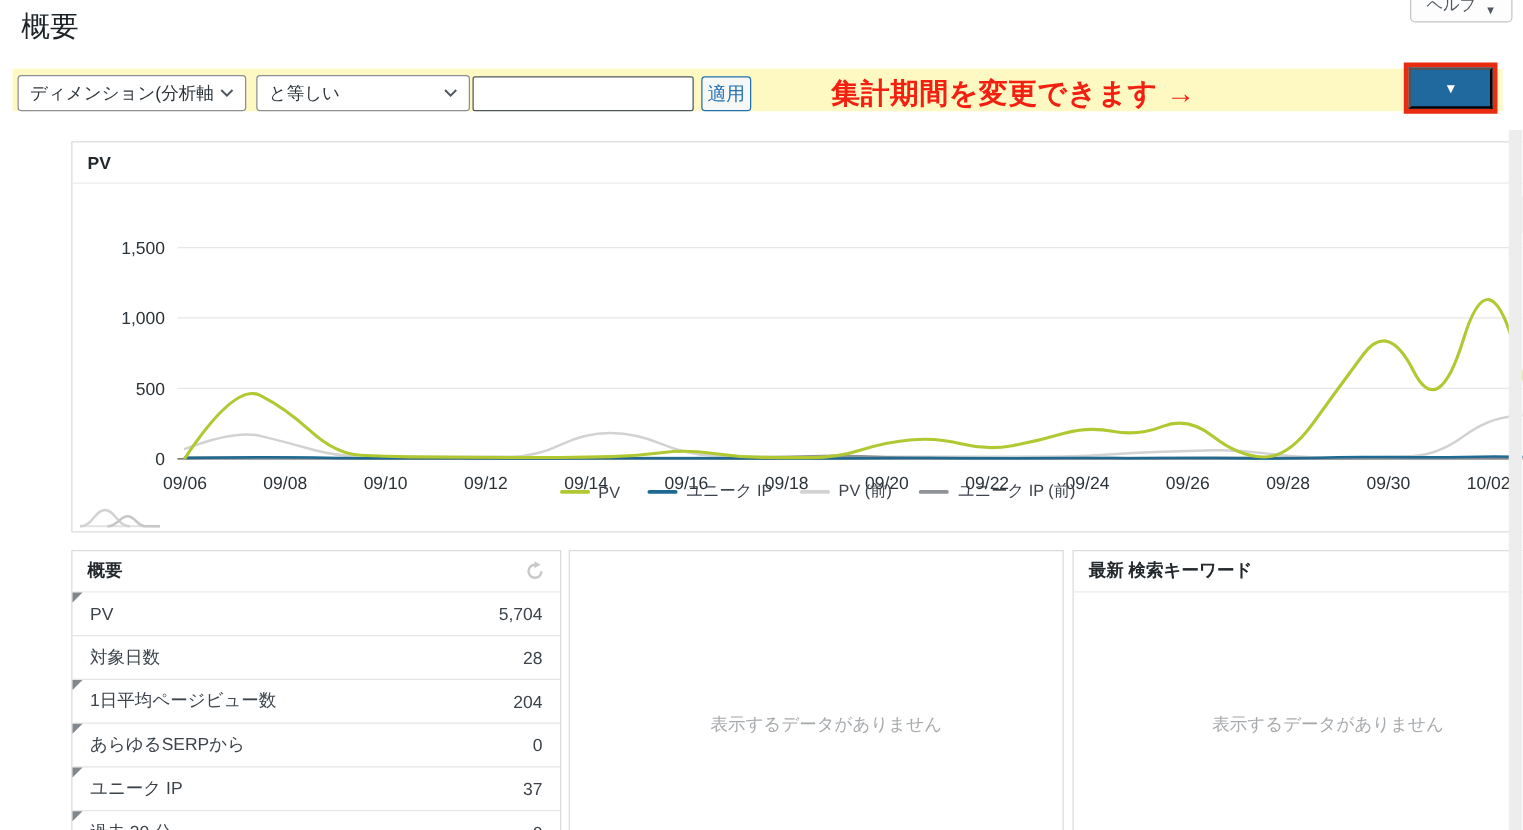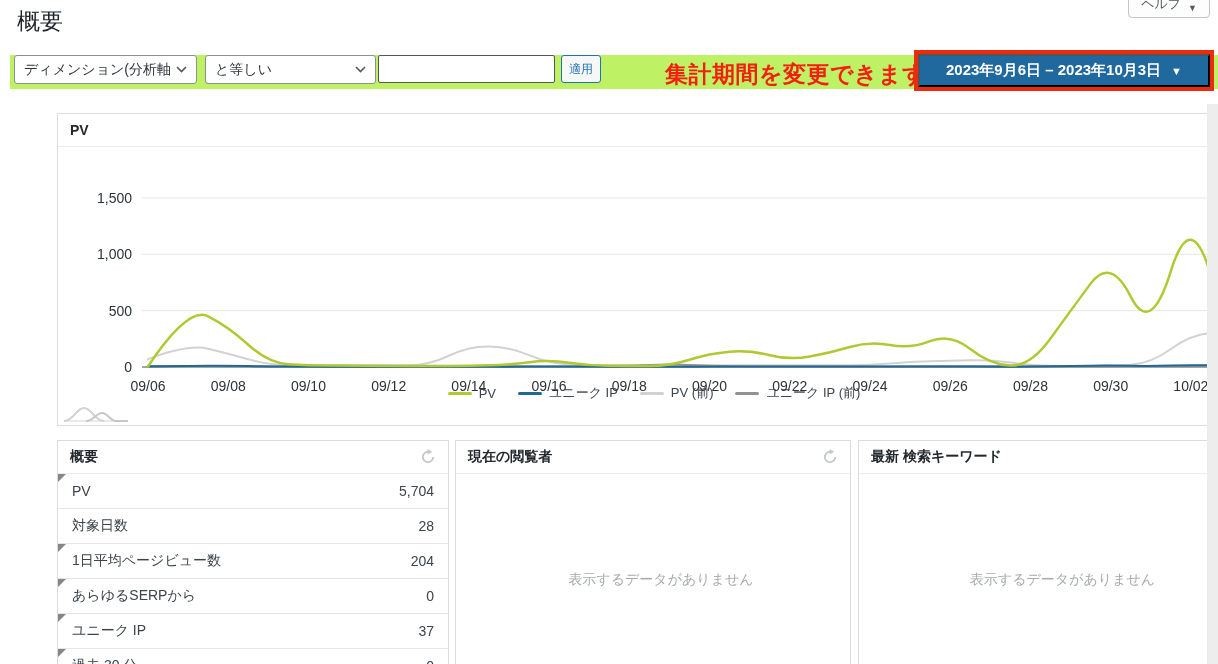--- a/index.html
+++ b/index.html
@@ -8,31 +8,31 @@
   .page { position:relative; width:1218px; height:664px; }
 
   
   .page-title { position:absolute; left:17px; top:6px; font-size:23px; font-weight:400; color:#1d2327; }
   .help-btn { position:absolute; right:8px; top:-14px; height:32px; padding:6px 12px 4px;
     background:#fdfdfd; border:1px solid #c3c4c7; border-radius:4px; font-size:13px; color:#50575e;
     display:flex; align-items:flex-end; gap:7px; }
   .help-btn .caret { font-size:9px; color:#50575e; }
 
   
-  .filter-bar { position:absolute; left:10px; right:0; top:55px; height:34px; background:#bef264;
-    display:flex; align-items:flex-start; }
+  .filter-bar { position:absolute; left:10px; right:16px; top:55px; height:34px; background:#fef9c3;
+    display:flex; align-items:flex-end; }
   .sel { background:#fff; border:1px solid #8c8f94; border-radius:3px; height:29px;
     display:flex; align-items:center; justify-content:space-between; padding:0 9px;
     font-size:14px; color:#2c3338; cursor:pointer; }
   .sel-dim { width:183px; margin-left:4px; }
   .sel-op  { width:171px; margin-left:8px;gap:26px; }
   .filter-input { width:177px; height:28px; margin-left:2px; border:1px solid #50575e; border-radius:2px;
     background:#fff; font-size:14px; padding:0 6px; }
   .apply-btn { width:40px; height:28px; margin-left:6px; background:#f6f7f7; border:1px solid #2271b1;
-    border-radius:3px; color:#2271b1; font-size:12px; cursor:pointer; }
+    border-radius:3px; color:#2271b1; font-size:15px; cursor:pointer; }
   .annotation { position:absolute; left:655px; top:4px; font-size:23px; font-weight:700;
     color:#f32011; white-space:nowrap; letter-spacing:0.5px; }
   .date-frame { position:absolute; right:4px; top:-5px; border:4px solid #e92c10; background:#e2e2e3; }
   .date-btn { height:33px; background:#20699f; color:#fff; font-size:15px; font-weight:700;
     display:flex; align-items:center; gap:10px; padding:0 26px; cursor:pointer; white-space:nowrap; }
   .date-btn .caret { font-size:11px; }
 
   
   .panel { position:absolute; background:#fff; border:1px solid #dcdcde;margin-left:45px; }
   .panel-header { position:relative; height:33px; display:flex; align-items:center;
@@ -89,21 +89,20 @@
       <span>と等しい</span>
       <svg width="11" height="7">
           <polyline points="1,1 5.5,5.5 10,1" fill="none" stroke="#50575e" stroke-width="1.6"></polyline>
         </svg>
     </div>
     <input class="filter-input" type="text" value="" style="">
     <button class="apply-btn">適用</button>
     <div class="annotation">集計期間を変更できます →</div>
     <div class="date-frame">
       <button class="date-btn">
-        <span>2023年9月6日 – 2023年10月3日</span>
         <span class="caret">▼</span>
       </button>
     </div>
   </div>
 
   <div class="panel chart-panel">
     <div class="corner-fold"></div>
     <div class="panel-header">
       <span class="panel-title">PV</span>
       <svg class="refresh" viewBox="0 0 20 20">
@@ -200,27 +199,20 @@
         </div>
         <div class="row">
           <span class="row-marker"></span>
           <span>過去 30 分</span>
           <span>0</span>
         </div>
       </div>
   </div>
 
   <div class="panel visitors-panel">
-    <div class="panel-header">
-      <span class="panel-title">現在の閲覧者</span>
-      <svg class="refresh" viewBox="0 0 20 20">
-        <path d="M10 3.5 a6.5 6.5 0 1 0 6.5 6.5" fill="none" stroke="#c6c8ca" stroke-width="2.4"></path>
-        <path d="M9.5 0 l6 3.5 -6 3.5 z" fill="#c6c8ca"></path>
-      </svg>
-    </div>
     <div class="empty-msg">表示するデータがありません</div>
   </div>
 
   <div class="panel keywords-panel">
     <div class="corner-fold"></div>
     <div class="panel-header">
       <span class="panel-title">最新 検索キーワード</span>
       <svg class="refresh" viewBox="0 0 20 20">
         <path d="M10 3.5 a6.5 6.5 0 1 0 6.5 6.5" fill="none" stroke="#c6c8ca" stroke-width="2.4"></path>
         <path d="M9.5 0 l6 3.5 -6 3.5 z" fill="#c6c8ca"></path>

